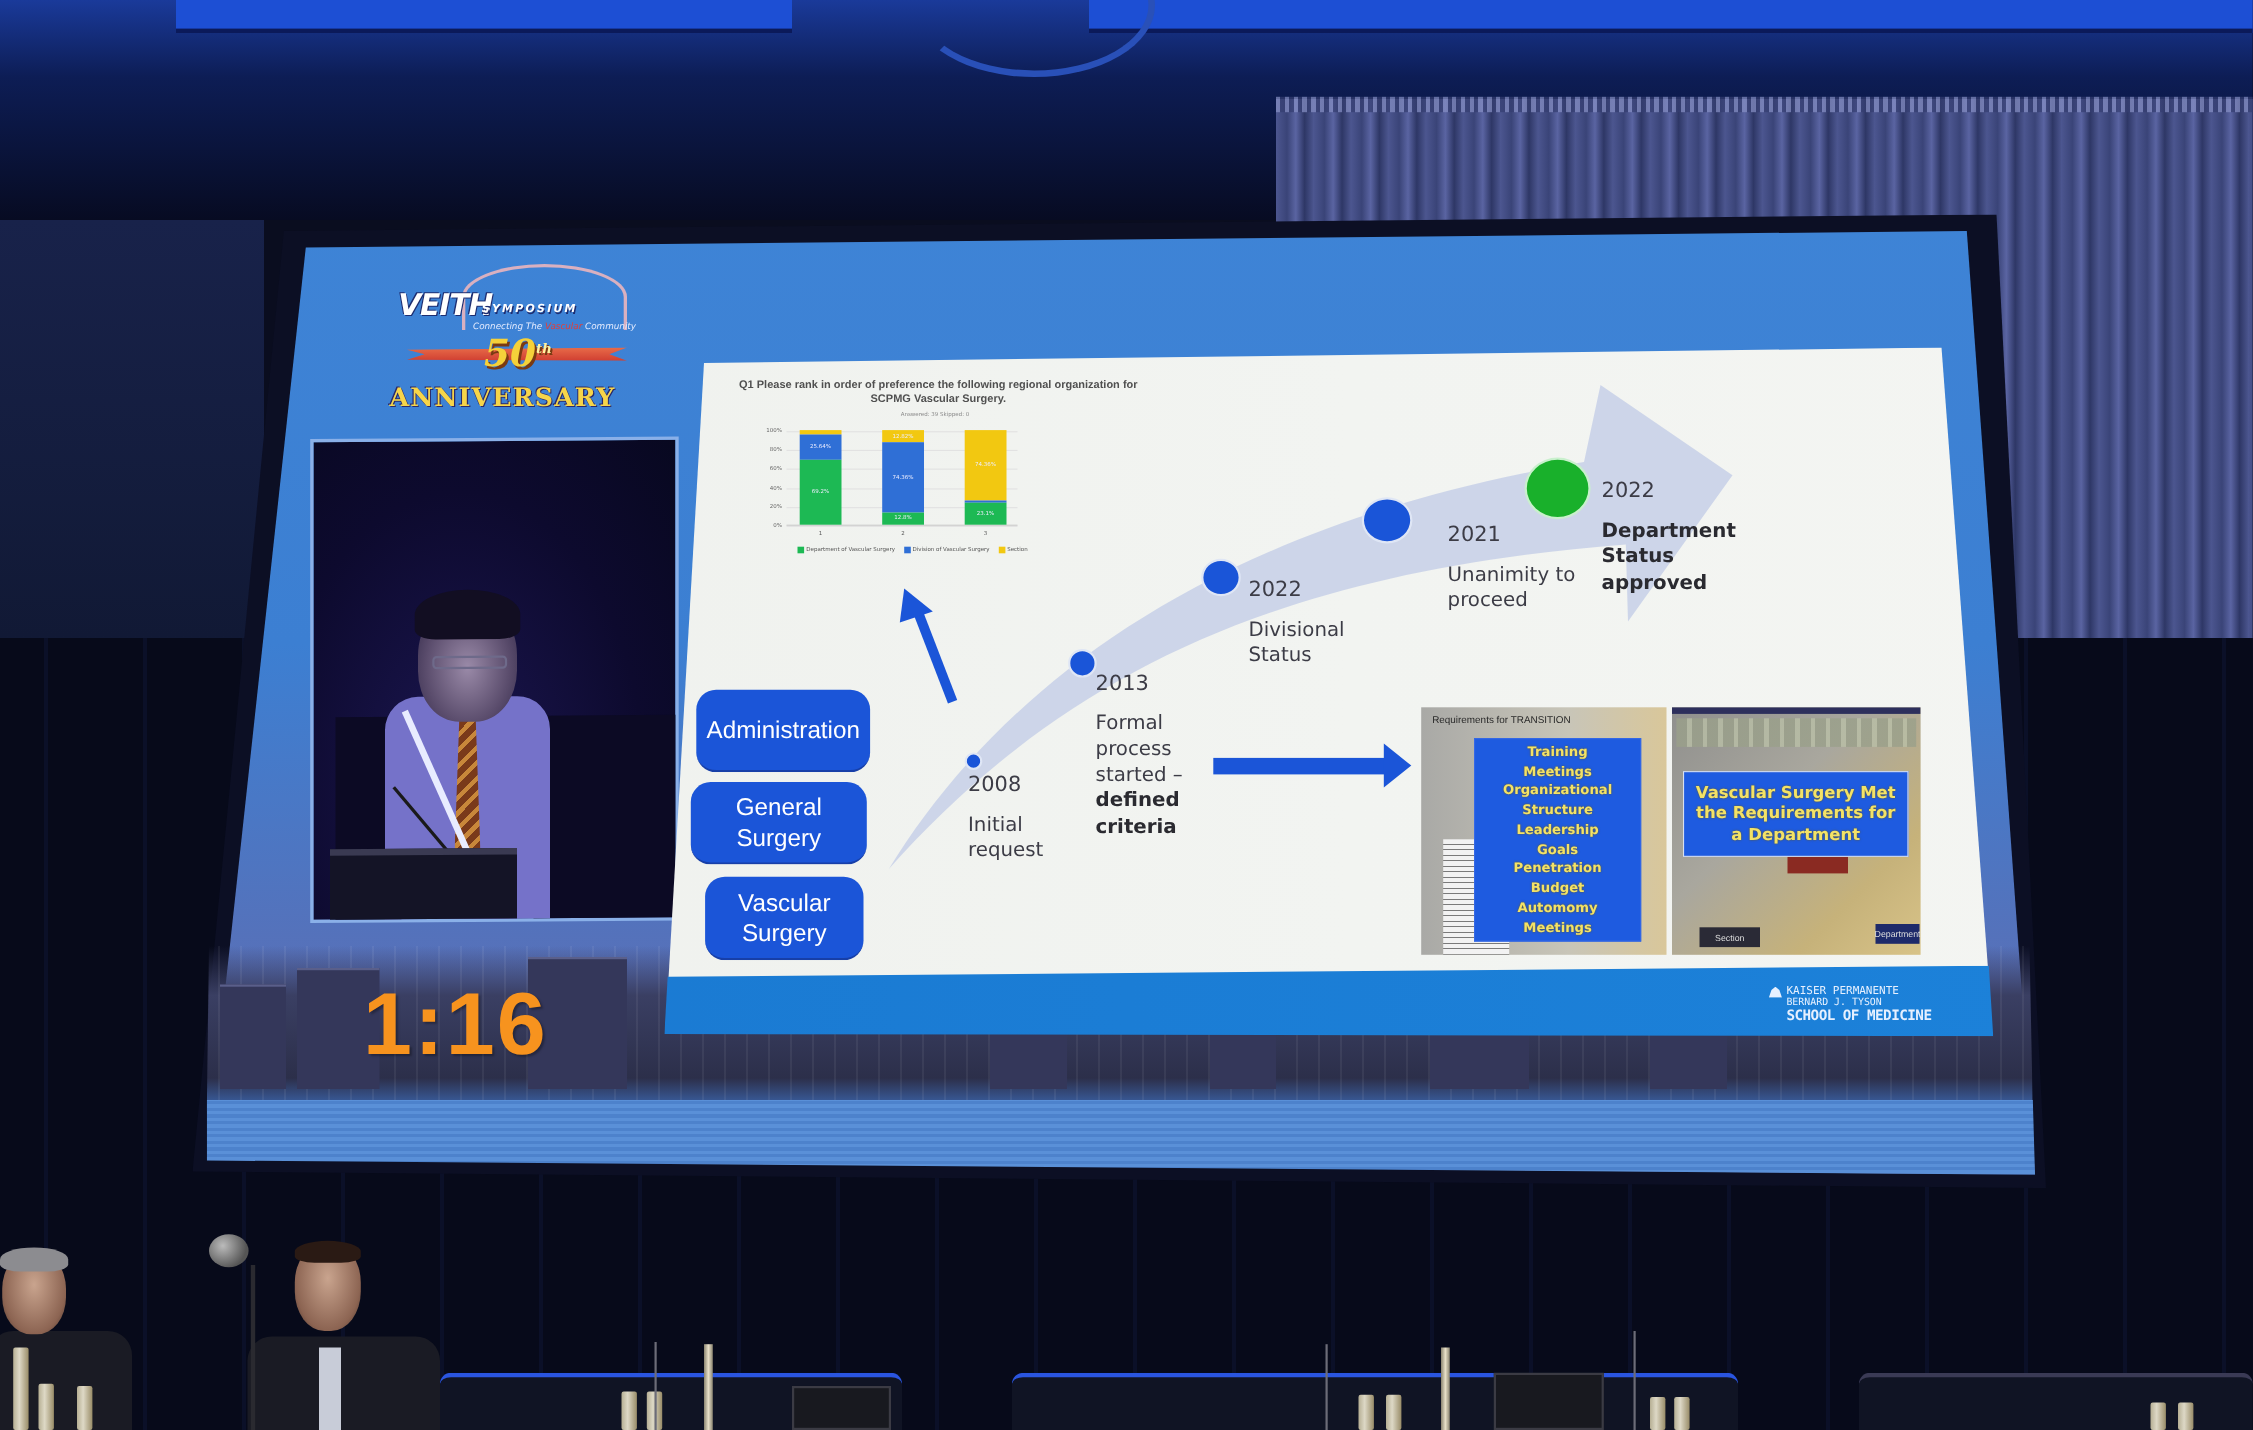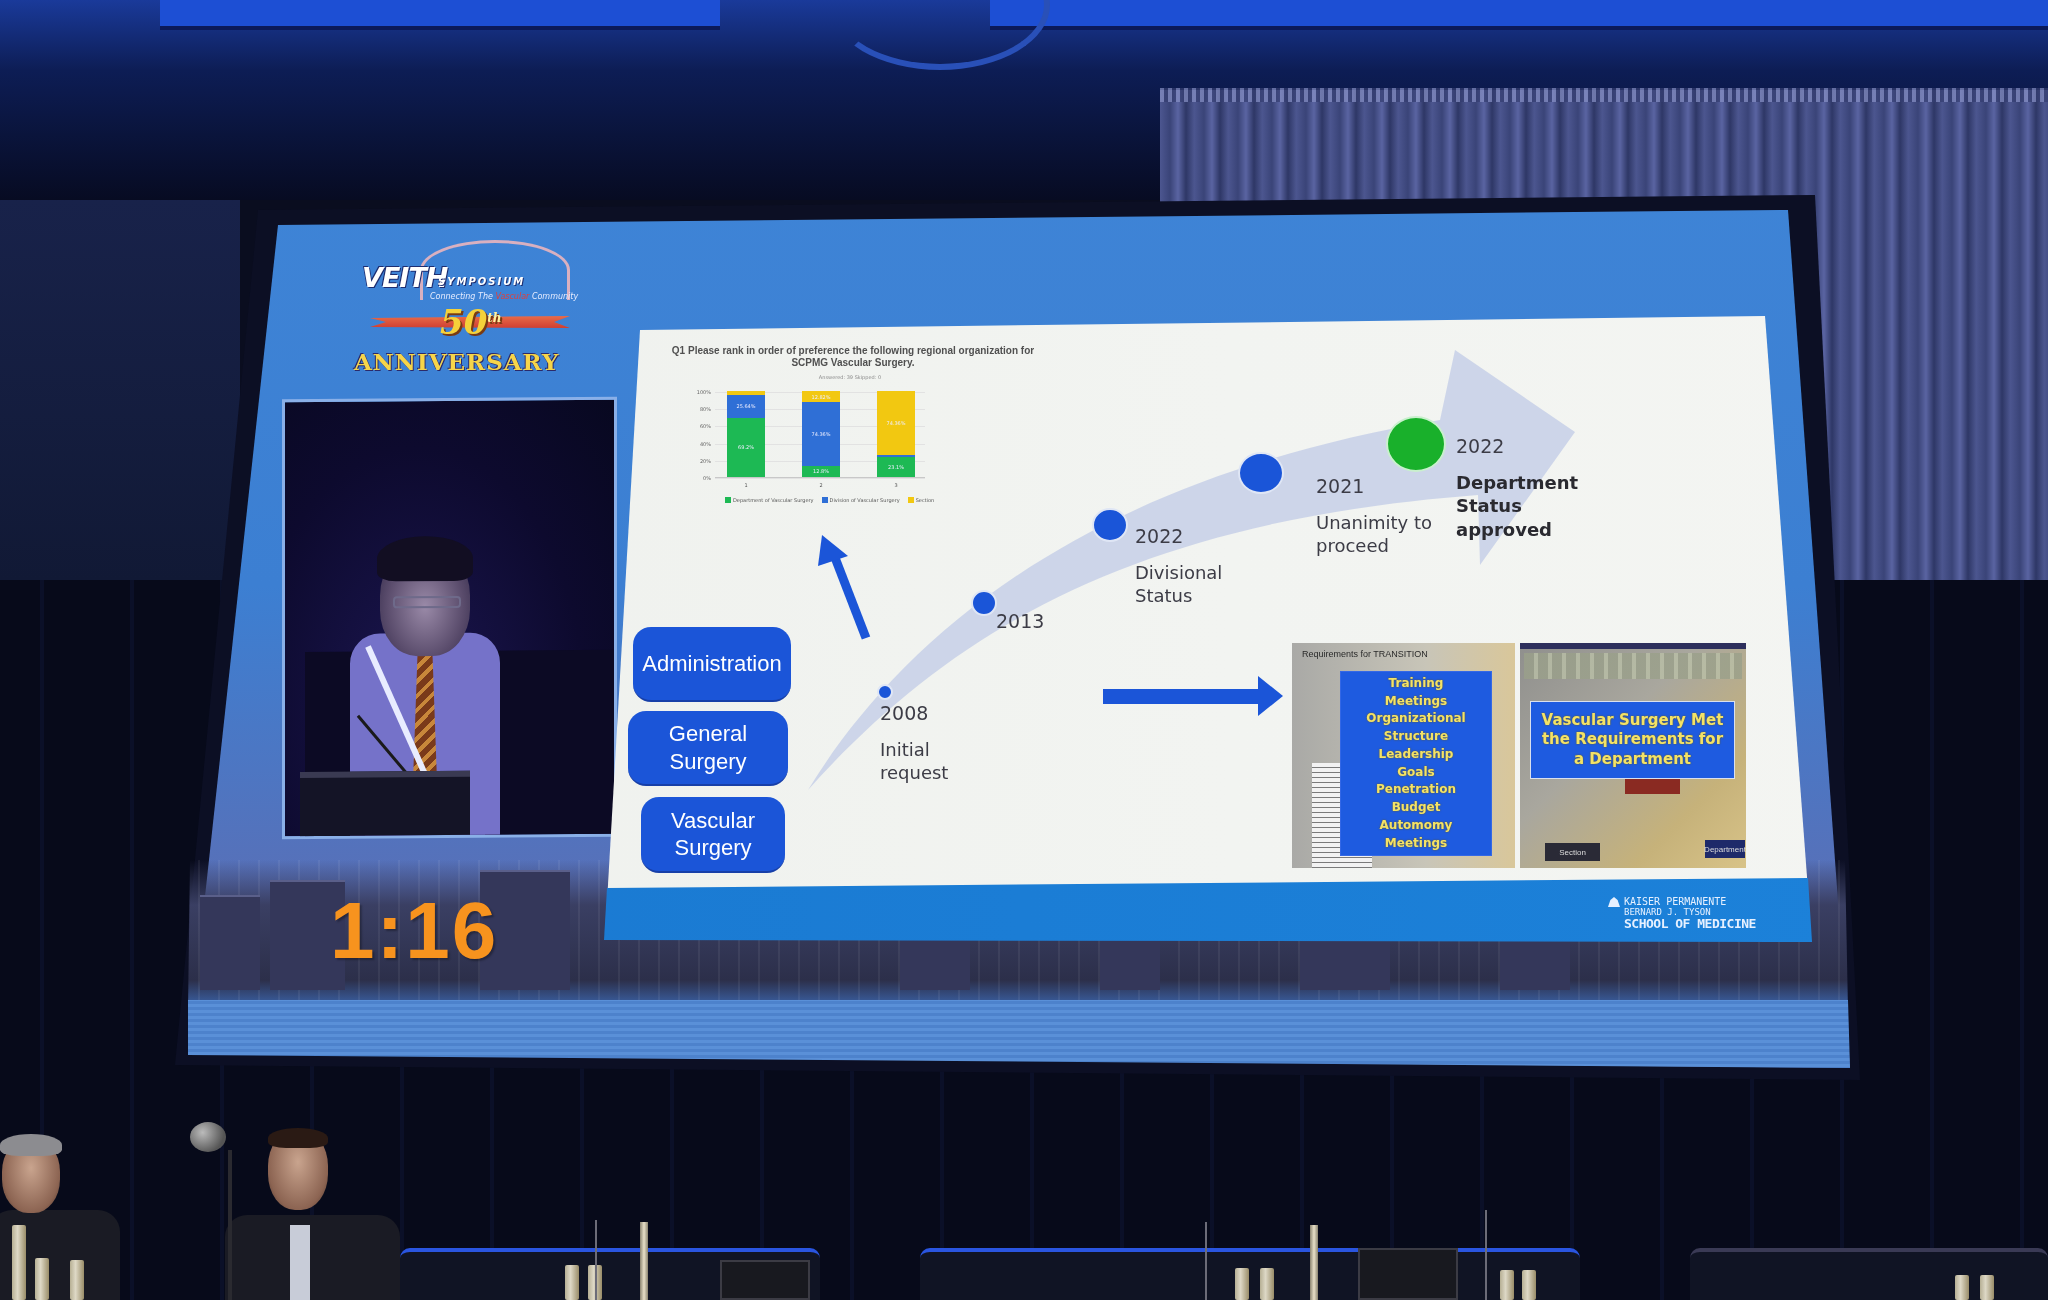--- a/index.html
+++ b/index.html
@@ -289,20 +289,21 @@
 <div class="dot" style="left:1092px;top:508px;width:36px;height:34px;"></div>
 <div class="dot" style="left:1238px;top:452px;width:46px;height:42px;"></div>
 <div class="dot green" style="left:1386px;top:416px;width:60px;height:56px;"></div>
 
 <div class="milestone" style="left:880px;top:702px;width:100px;">
   <div class="year">2008</div>
   <div class="desc">Initial request</div>
 </div>
 <div class="milestone" style="left:996px;top:610px;width:110px;">
   <div class="year">2013</div>
+  <div class="desc"><span>Formal process started –</span><br><b>defined criteria</b></div>
 </div>
 <div class="milestone" style="left:1135px;top:525px;width:110px;">
   <div class="year">2022</div>
   <div class="desc">Divisional Status</div>
 </div>
 <div class="milestone" style="left:1292px;top:475px;width:140px;margin-left:24px;">
   <div class="year">2021</div>
   <div class="desc">Unanimity to proceed</div>
 </div>
 <div class="milestone" style="left:1456px;top:435px;width:130px;">

